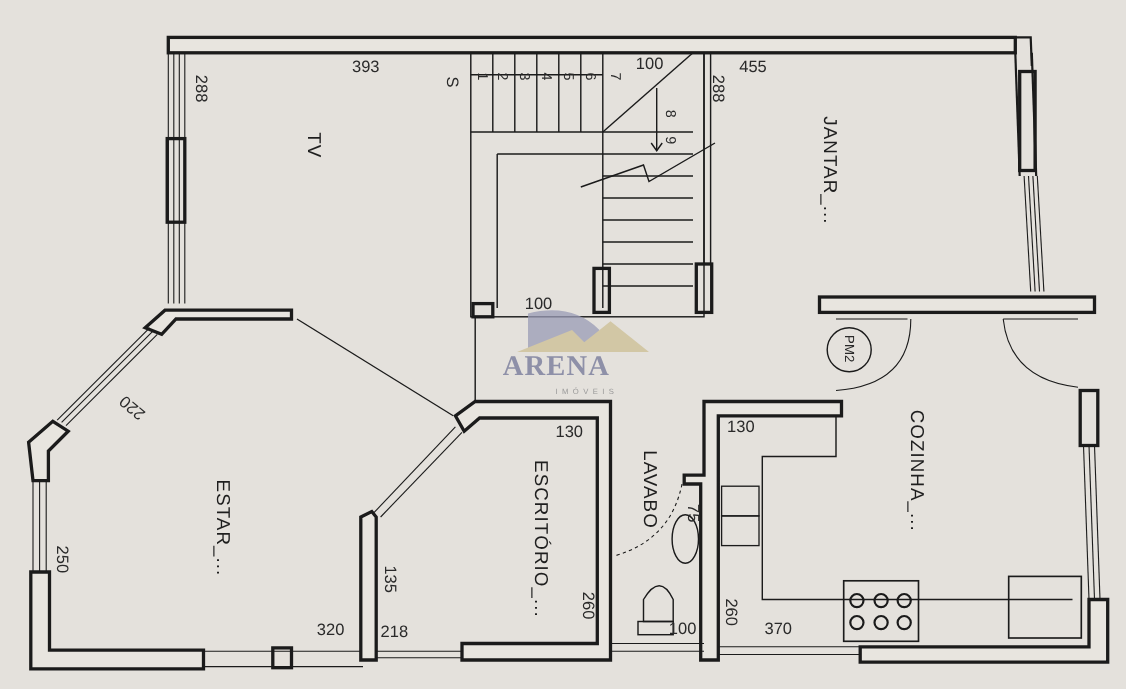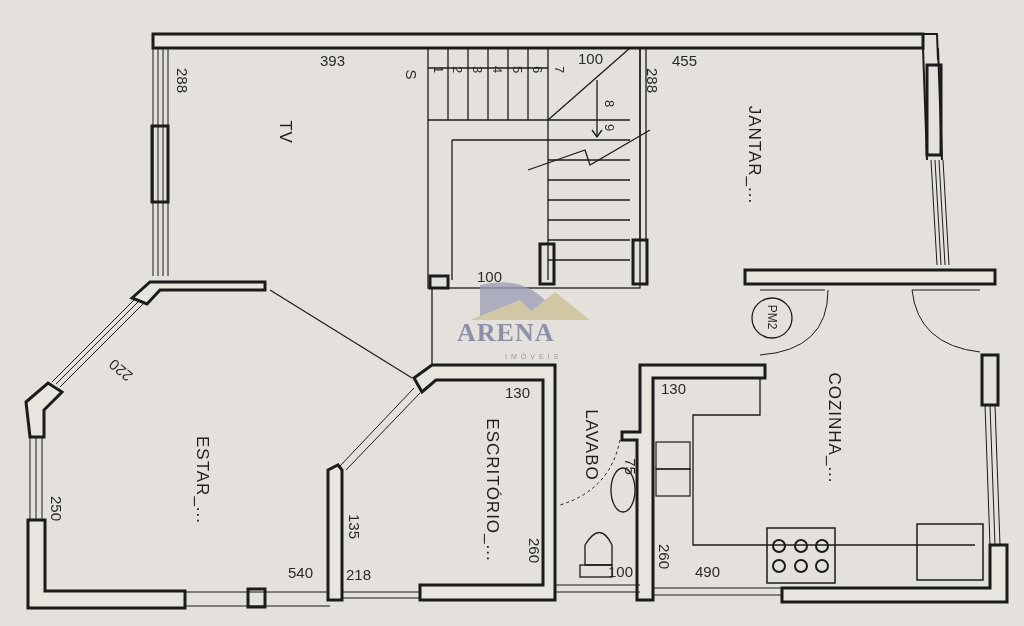--- a/index.html
+++ b/index.html
@@ -155,30 +155,30 @@
 <div class="lbl rot90" style="left:778px;top:418px;">COZINHA_...</div>
 
 <div class="dim" style="left:320px;top:52px;">393</div>
 <div class="dim rot90" style="left:170px;top:72px;">288</div>
 <div class="dim" style="left:578px;top:50px;">100</div>
 <div class="dim rot90" style="left:640px;top:72px;">288</div>
 <div class="dim" style="left:672px;top:52px;">455</div>
 <div class="dim" style="left:477px;top:268px;">100</div>
 <div class="dim rotm" style="left:108px;top:362px;">220</div>
 <div class="dim rot90" style="left:44px;top:500px;">250</div>
-<div class="dim" style="left:288px;top:564px;">540</div>
+<div class="dim" style="left:288px;top:564px;">320</div>
 <div class="dim" style="left:346px;top:566px;">218</div>
 <div class="dim rot90" style="left:342px;top:518px;">135</div>
 <div class="dim" style="left:505px;top:384px;">130</div>
 <div class="dim rot90" style="left:522px;top:542px;">260</div>
 <div class="dim rot90" style="left:622px;top:458px;">75</div>
 <div class="dim" style="left:608px;top:563px;">100</div>
 <div class="dim" style="left:661px;top:380px;">130</div>
 <div class="dim rot90" style="left:652px;top:548px;">260</div>
-<div class="dim" style="left:695px;top:563px;">490</div>
+<div class="dim" style="left:695px;top:563px;">370</div>
 
 <div class="dim rot90" style="left:406px;top:66px;">S</div>
 <div class="dim rot90" style="left:435px;top:62px;font-size:13px;">1</div>
 <div class="dim rot90" style="left:454px;top:62px;font-size:13px;">2</div>
 <div class="dim rot90" style="left:474px;top:62px;font-size:13px;">3</div>
 <div class="dim rot90" style="left:494px;top:62px;font-size:13px;">4</div>
 <div class="dim rot90" style="left:514px;top:62px;font-size:13px;">5</div>
 <div class="dim rot90" style="left:534px;top:62px;font-size:13px;">6</div>
 <div class="dim rot90" style="left:556px;top:62px;font-size:13px;">7</div>
 <div class="dim rot90" style="left:606px;top:96px;font-size:13px;">8</div>

